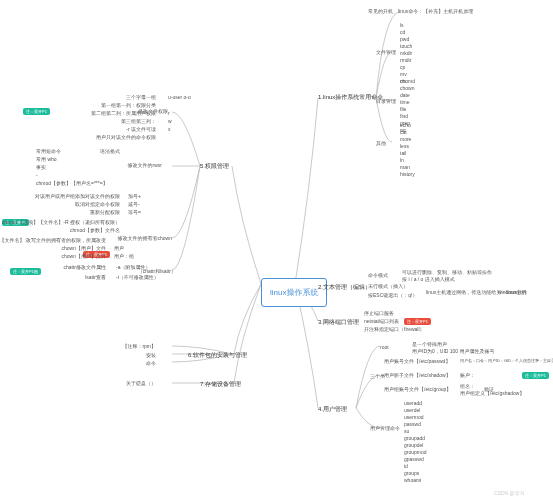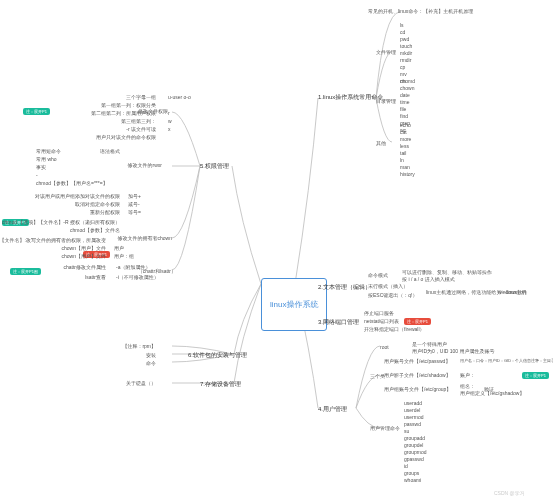--- a/index.html
+++ b/index.html
@@ -1,17 +1,17 @@
 <!DOCTYPE html>
 <html><head>
 <meta charset="utf-8">
 <style>
 html,body{margin:0;padding:0;background:#fff;font-family:"Microsoft YaHei",Arial,sans-serif;font-size:5px;color:#666}
 .canvas{position:relative;width:553px;height:500px;overflow:hidden}
-.root{position:absolute;left:261px;top:278px;padding:20px 8px;border:1px solid #4a90d9;border-radius:3px;color:#4a90d9;background:#fff;font-size:8px}
+.root{position:absolute;left:261px;top:278px;padding:8px 8px;border:1px solid #4a90d9;border-radius:3px;color:#4a90d9;background:#fff;font-size:8px}
 .node{position:absolute;white-space:nowrap;color:#555}
 .node.b1{font-size:6px;color:#333}
 .tag{position:absolute;padding:1px 3px;border-radius:2px;color:#fff;font-size:4px}
 .tag.red{background:#e74c3c}
 .tag.green{background:#1abc9c}
 svg{position:absolute;left:0;top:0}
 path{fill:none;stroke:#bbb;stroke-width:0.8}
 </style>
 </head>
 <body>

